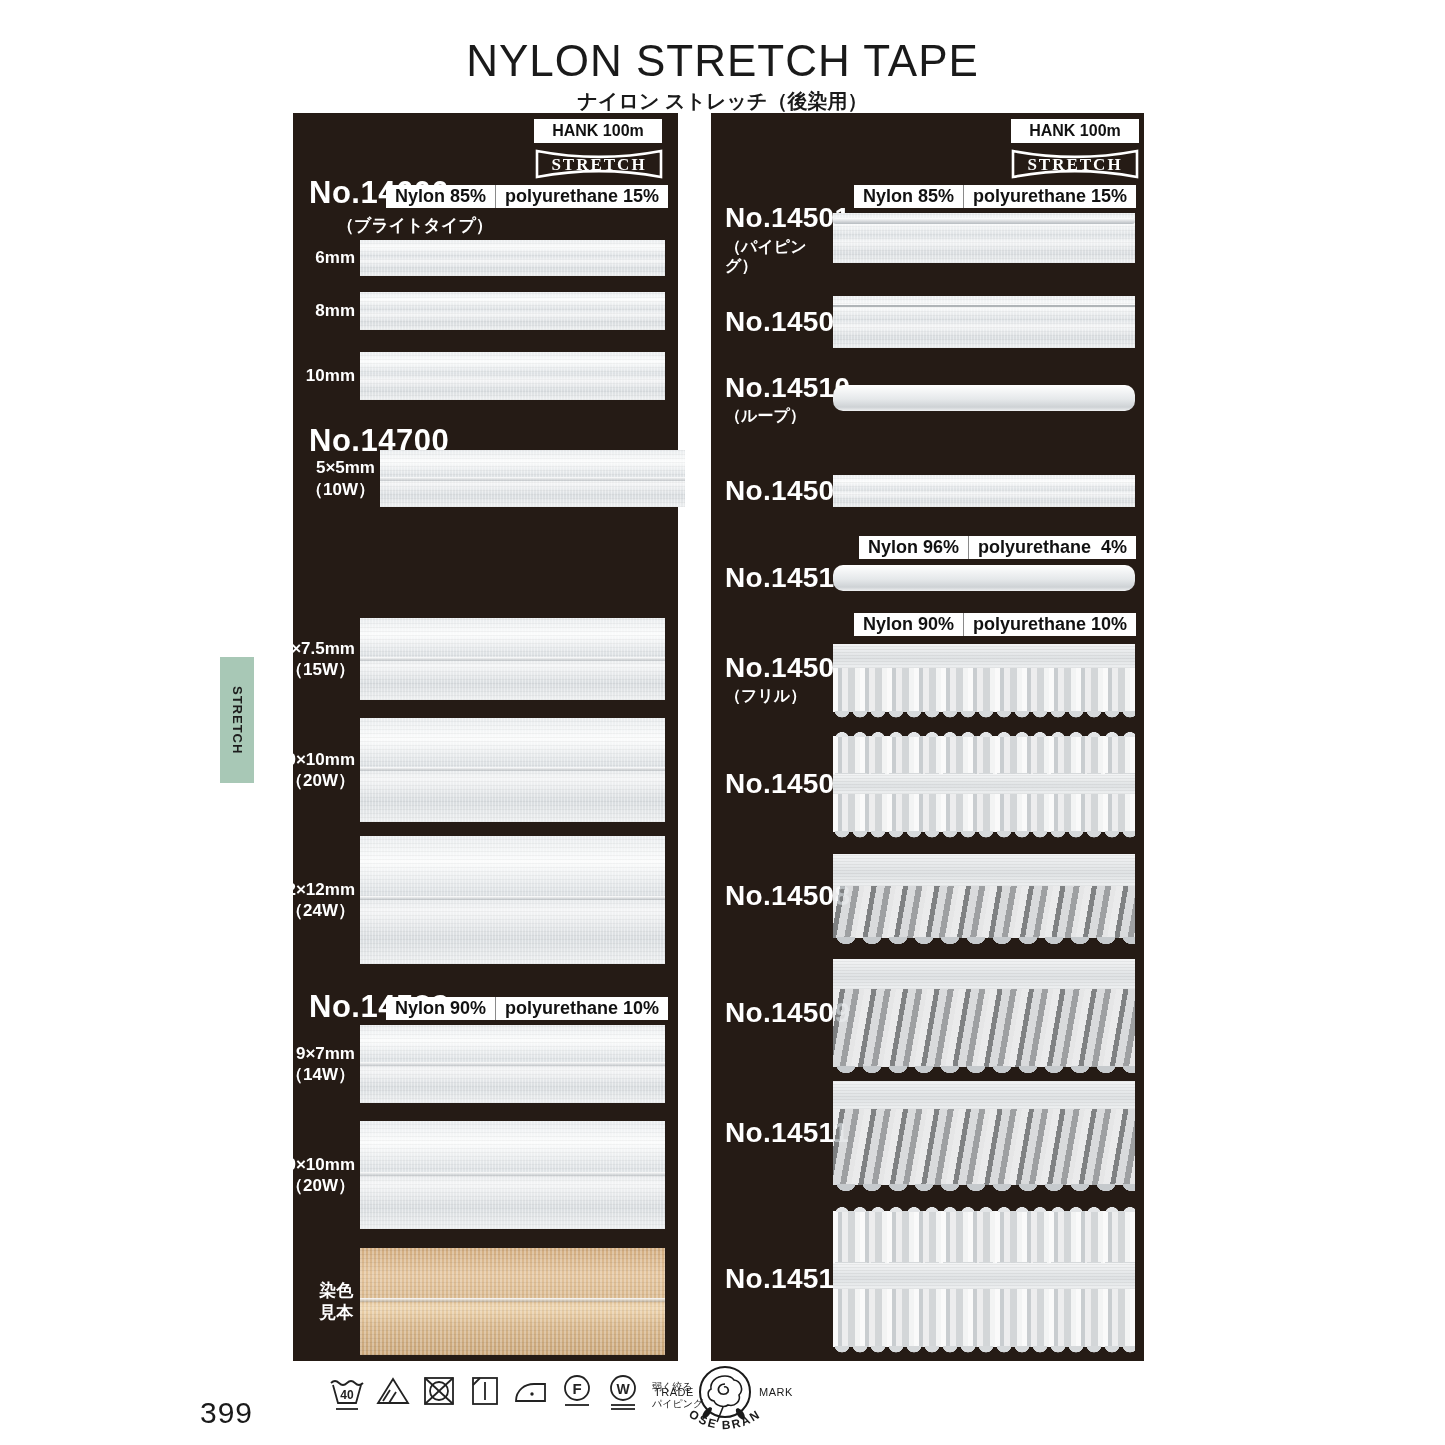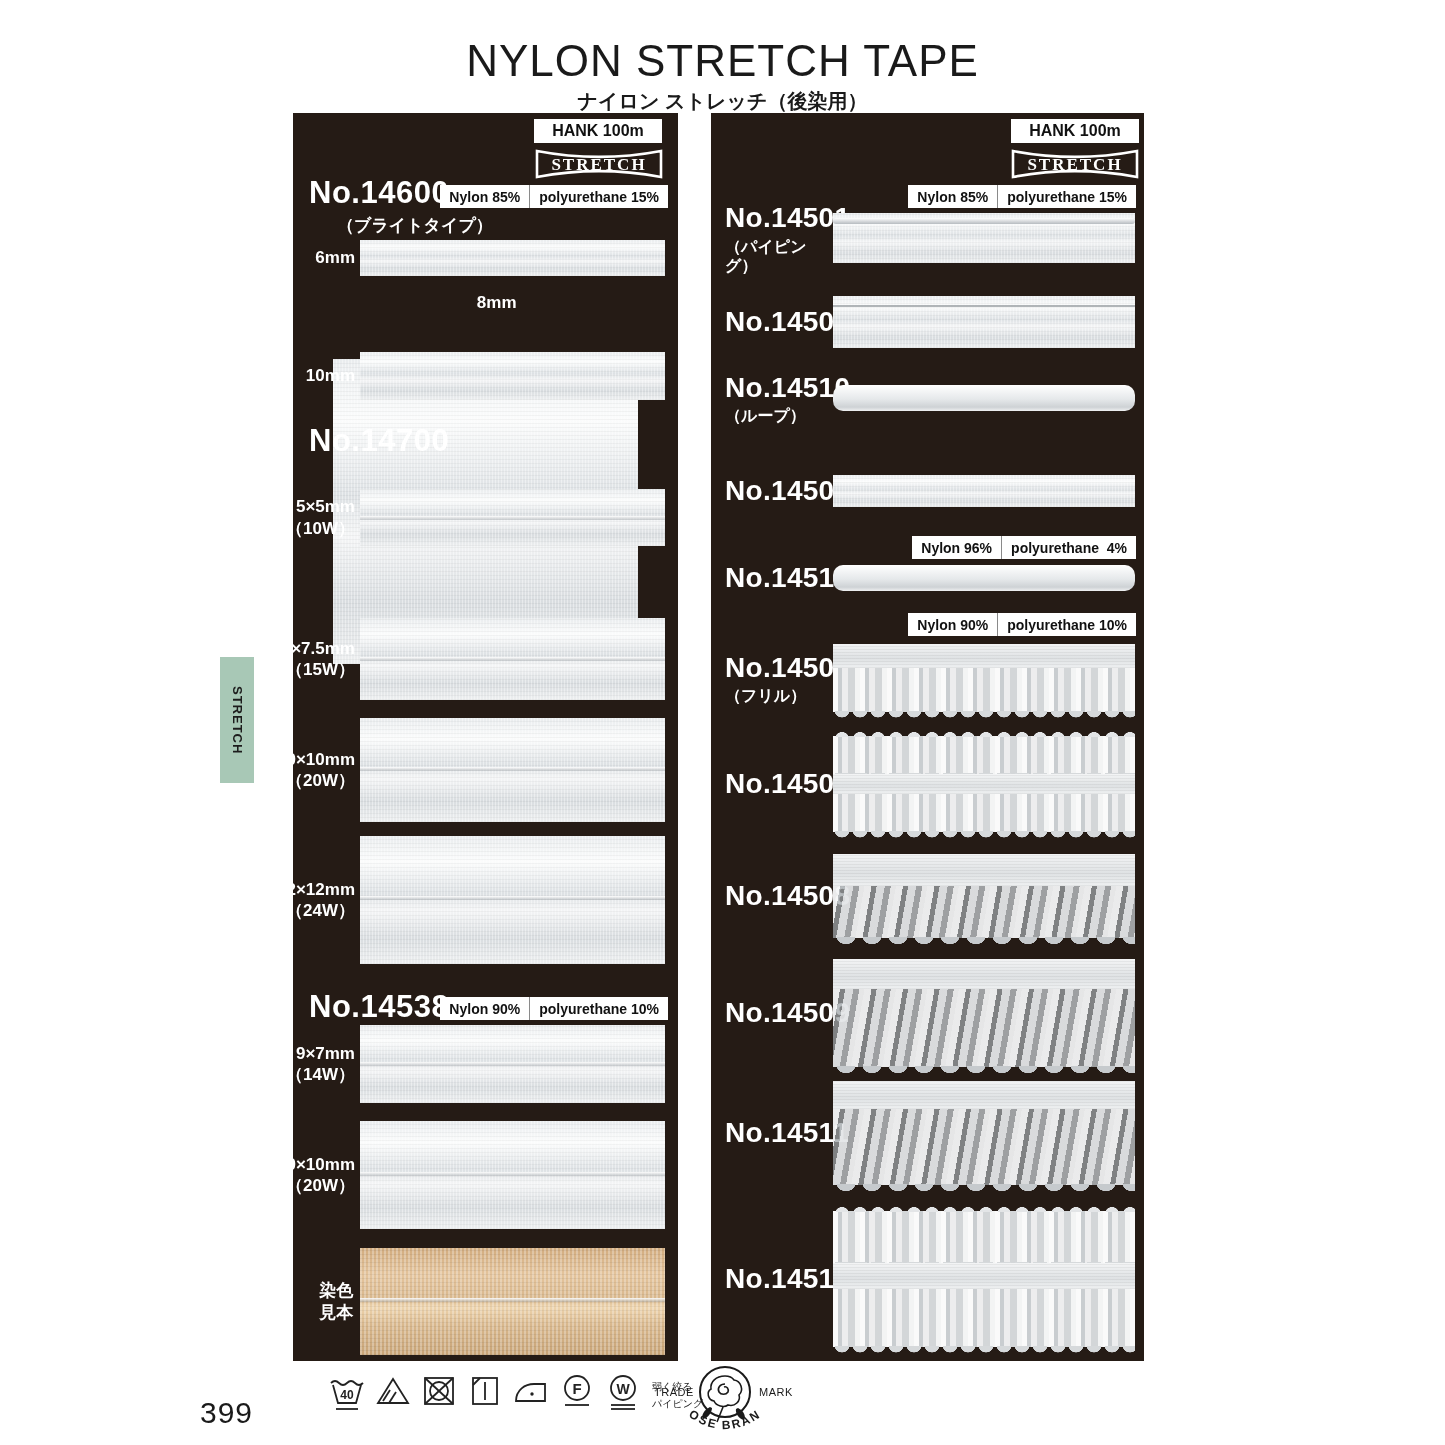--- a/index.html
+++ b/index.html
@@ -24,21 +24,21 @@
   .panel-right{left:711px;width:433px;height:1248px;}
 
   .hank{position:absolute;background:#fff;color:#111;font-size:16px;font-weight:bold;
         width:128px;height:24px;display:flex;align-items:center;justify-content:center;}
   .stretch-logo{position:absolute;}
 
   .sec-no{position:absolute;color:#fff;font-size:31px;font-weight:bold;letter-spacing:.5px;}
   .sec-sub{position:absolute;color:#fff;font-size:17px;font-weight:bold;}
 
   .comp{position:absolute;display:flex;background:#fff;align-items:stretch;height:23px;}
-  .comp-cell{display:flex;align-items:center;padding:0 9px;font-size:14px;font-weight:bold;color:#111;white-space:pre;}
+  .comp-cell{display:flex;align-items:center;padding:0 9px;font-size:18px;font-weight:bold;color:#111;white-space:pre;}
   .comp-cell+.comp-cell{border-left:1px solid #8a8a8a;}
 
   
   .lrow,.rrow{position:absolute;left:0;width:100%;display:flex;align-items:center;}
   .llabel{width:62px;flex:0 0 62px;text-align:right;color:#fff;font-size:17px;
           font-weight:bold;line-height:1.25;display:flex;flex-direction:column;align-items:flex-end;}
   .lgap{width:5px;flex:0 0 5px;}
   .lrow .sample{flex:0 0 305px;width:305px;}
   .wrap2{width:2.1em;text-align:left;display:inline-block;}
 
@@ -123,38 +123,38 @@
       <span class="comp-cell">polyurethane 15%</span>
     </div>
 
     <div class="lrow" style="top:127px;height:36px;">
       <div class="llabel">
           <span>6mm</span>
         </div>
       <div class="lgap"></div>
         <div class="sample tape"></div>
     </div>
-    <div class="lrow" style="top:179px;height:38px;flex-direction:column;">
+    <div class="lrow" style="top:179px;height:38px;">
       <div class="llabel">
           <span>8mm</span>
         </div>
       <div class="lgap"></div>
         <div class="sample tape"></div>
     </div>
     <div class="lrow" style="top:239px;height:48px;">
       <div class="llabel">
           <span>10mm</span>
         </div>
       <div class="lgap"></div>
         <div class="sample tape"></div>
     </div>
 
     <div class="sec-no" style="left:16px;top:310px;">No.14700</div>
 
-    <div class="lrow" style="top:376px;height:57px;">
+    <div class="lrow" style="top:337px;height:57px;padding-left:20px;">
       <div class="llabel">
         <span>5×5mm</span>
         <span>（10W）</span>
       </div>
       <div class="lgap"></div>
         <div class="sample tape fold"></div>
     </div>
     <div class="lrow" style="top:505px;height:82px;">
       <div class="llabel">
         <span>7.5×7.5mm</span>

